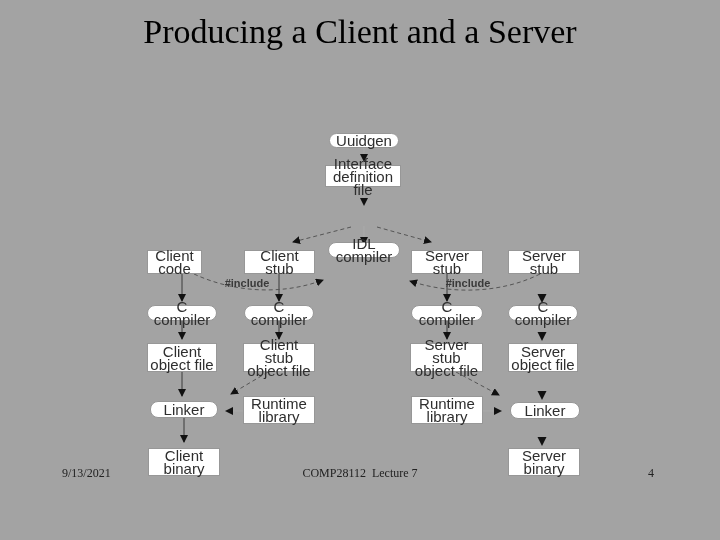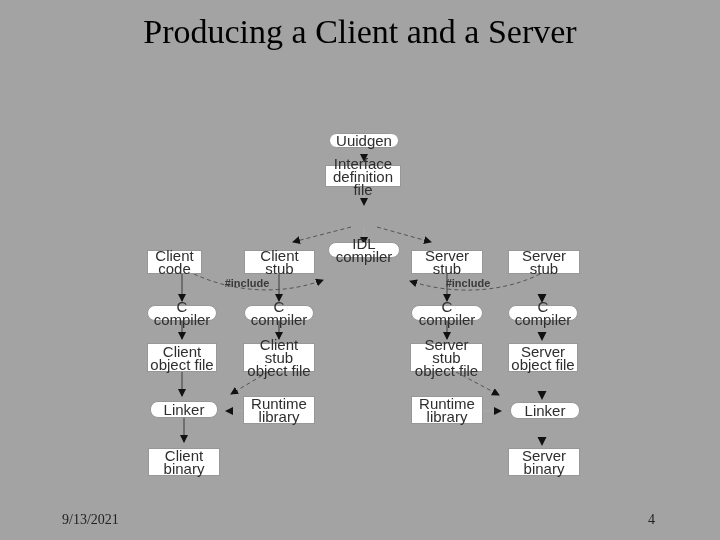--- a/index.html
+++ b/index.html
@@ -19,23 +19,23 @@
     border:1px solid #979797;color:#2e2e2e;
     font-size:15px;line-height:13px;text-align:center;
     display:flex;align-items:center;justify-content:center;
     white-space:pre-line;
   }
   .rounded{border-radius:8px;}
   .inc-label{
     position:absolute;font-size:11px;color:#3a3a3a;width:52px;text-align:center;font-weight:bold;
   }
   .footer-item{
-    position:absolute;top:512px;
+    position:absolute;top:466px;
     font-family:"Liberation Serif","DejaVu Serif",serif;
-    font-size:14px;color:#222;white-space:pre;
+    font-size:12px;color:#222;white-space:pre;
   }
 </style>
 </head>
 <body>
 
 <div class="slide">
 
   <div class="title">
     <div>Producing a Client and a Server</div>
   </div>
@@ -112,15 +112,16 @@
   <div class="box" style="left:411px;top:396px;width:72px;height:28px;">Runtime
 library</div>
   <div class="box rounded" style="left:510px;top:402px;width:70px;height:17px;">Linker</div>
 
   <div class="box" style="left:148px;top:448px;width:72px;height:28px;">Client
 binary</div>
   <div class="box" style="left:508px;top:448px;width:72px;height:28px;">Server
 binary</div>
 
   <div class="footer-item" style="left:62px;">9/13/2021</div>
+  <div class="footer-item" style="left:0;width:720px;text-align:center;">COMP28112  Lecture 7</div>
   <div class="footer-item" style="left:648px;">4</div>
 
 </div>
 
 </body></html>

